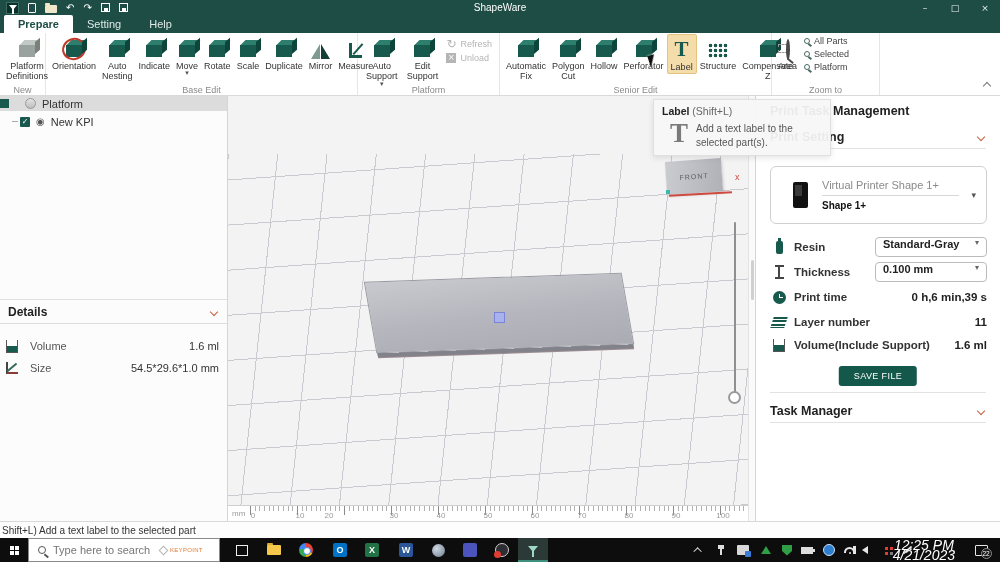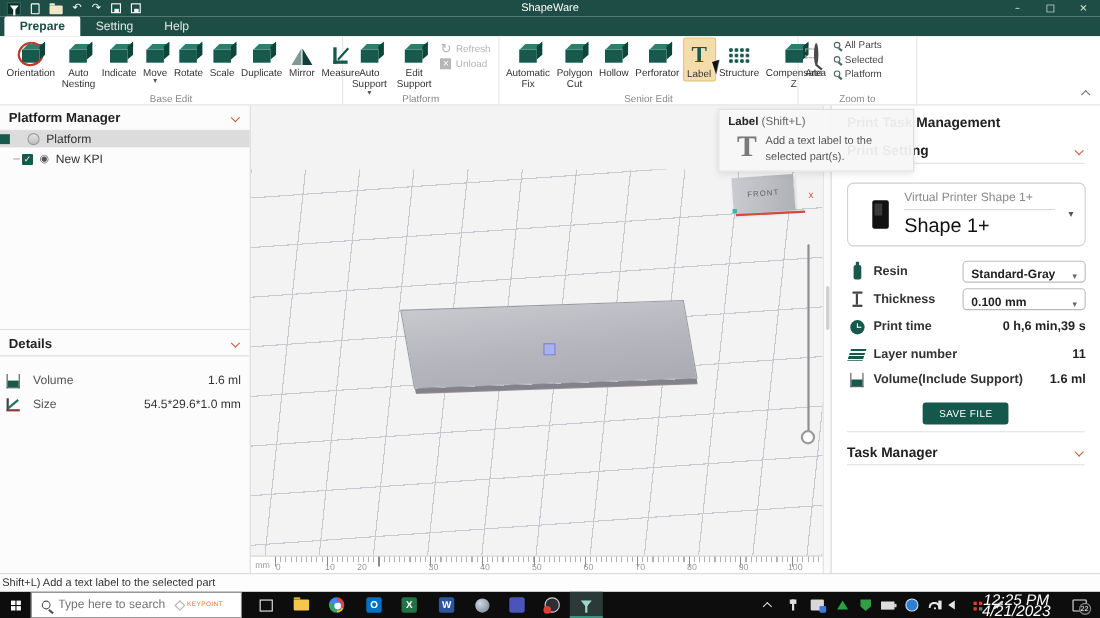--- a/index.html
+++ b/index.html
@@ -117,27 +117,27 @@
   .right-panel { position:absolute; left:755px; top:96px; width:245px; height:425px; background:#fff; border-left:1px solid #d5d5d5; }
   .rp-title { padding:8px 14px 2px; font-size:12.5px; font-weight:bold; color:#222; }
   .rp-sec { display:flex; align-items:center; justify-content:space-between; padding:10px 16px 4px 14px; }
   .rp-sec .ttl { font-size:12.5px; font-weight:bold; color:#222; }
   .rule { border-top:1px solid #e2e2e2; margin:0 14px; }
   .printer-card { position:absolute; left:14px; top:70px; width:217px; height:58px; border:1px solid #d0d0d0; border-radius:6px; background:#fff; display:flex; align-items:center; }
   .printer-ic { width:15px; height:26px; background:#111; border-radius:2px; margin:0 14px 0 22px; position:relative; }
   .printer-ic:after { content:""; position:absolute; left:2px; top:3px; width:7px; height:11px; background:#3a3a3a; }
   .printer-meta { flex:1; }
   .printer-name { font-size:11px; color:#8a8a8a; padding-bottom:4px; border-bottom:1px solid #d8d8d8; margin-right:12px; }
-  .printer-model { font-size:18px; font-weight:normal; color:#111; padding-top:4px; }
+  .printer-model { font-size:10px; font-weight:bold; color:#111; padding-top:4px; }
   .card-caret { color:#555; font-size:9px; padding-right:10px; }
   .rp-row { position:absolute; left:14px; width:217px; height:22px; display:flex; align-items:center;font-weight:bold; }
   .rp-row .ic { width:18px; display:flex; justify-content:center; }
   .rp-row .lbl { font-size:11.5px; color:#333; margin-left:6px; }
   .rp-row .val { margin-left:auto; font-size:11.5px; color:#222; }
-  .dd { margin-left:auto; width:112px; height:20px; border:1px solid #bbb; border-radius:4px; background:#fff; display:flex; align-items:flex-end; justify-content:space-between; padding:0 7px; font-size:11px; color:#222; }
+  .dd { margin-left:auto; width:112px; height:20px; border:1px solid #bbb; border-radius:4px; background:#fff; display:flex; align-items:flex-start; justify-content:space-between; padding:0 7px; font-size:11px; color:#222; }
   .dd .car { font-size:8px; color:#666; }
   .bottle { width:7px; height:13px; background:#175a4d; border-radius:2px; position:relative; }
   .bottle:before { content:""; position:absolute; top:-3px; left:2px; width:3px; height:3px; background:#175a4d; }
   .ibeam { width:9px; height:14px; border-top:2px solid #444; border-bottom:2px solid #444; position:relative; }
   .ibeam:before { content:""; position:absolute; left:3.5px; top:0; width:2px; height:10px; background:#444; }
   .clock-ic { width:13px; height:13px; border-radius:50%; background:#175a4d; position:relative; }
   .clock-ic:before { content:""; position:absolute; left:6px; top:3px; width:1.5px; height:4px; background:#fff; }
   .clock-ic:after { content:""; position:absolute; left:6px; top:6px; width:4px; height:1.5px; background:#fff; }
   .layers-ic { width:14px; height:11px; background:repeating-linear-gradient(180deg,#175a4d 0 2px,#fff 2px 3.5px); transform:skewX(-18deg); }
   .save-btn { position:absolute; left:50%; top:270px; transform:translateX(-50%); background:#14584b; color:#fff; font-size:9px; letter-spacing:.4px; border:none; border-radius:3px; padding:5px 15px; }
@@ -224,20 +224,29 @@
 </div>
 
 <div class="tabstrip">
   <span class="tab active">Prepare</span>
   <span class="tab">Setting</span>
   <span class="tab">Help</span>
 </div>
 
 <div class="ribbon">
 
+  <div class="rgroup" style="width:46px">
+    <div class="rbtn">
+      <span class="ric">
+          <span class="cube lite"></span>
+        </span>
+      <span class="rlbl">Platform Definitions</span>
+    </div>
+    <span class="rgroup-label">New</span>
+  </div>
 
   <div class="rgroup" style="width:312px">
     <div class="rbtn">
       <span class="ric">
           <span class="cube" style="position:relative">
             <span class="ring"></span>
           </span>
         </span>
       <span class="rlbl">Orientation</span>
     </div>
@@ -393,24 +402,20 @@
     </div>
     <span class="rgroup-label">Zoom to</span>
   </div>
 
   <div class="rgroup" style="flex:1; border-right:none">
     <span class="ribbon-collapse"></span>
   </div>
 </div>
 
 <div class="left-panel">
-  <div class="panel-head">
-    <span class="ttl">Platform Manager</span>
-    <span class="chev"></span>
-  </div>
   <div class="tree-row selected">
     <span class="expander"></span>
     <span class="globe"></span>
     <span style="margin-left:6px">Platform</span>
   </div>
   <div class="tree-row" style="margin-top:3px">
     <span class="dash"></span>
     <span class="cb uni">✓</span>
     <span class="eye uni">◉</span>
     <span style="margin-left:6px">New KPI</span>

